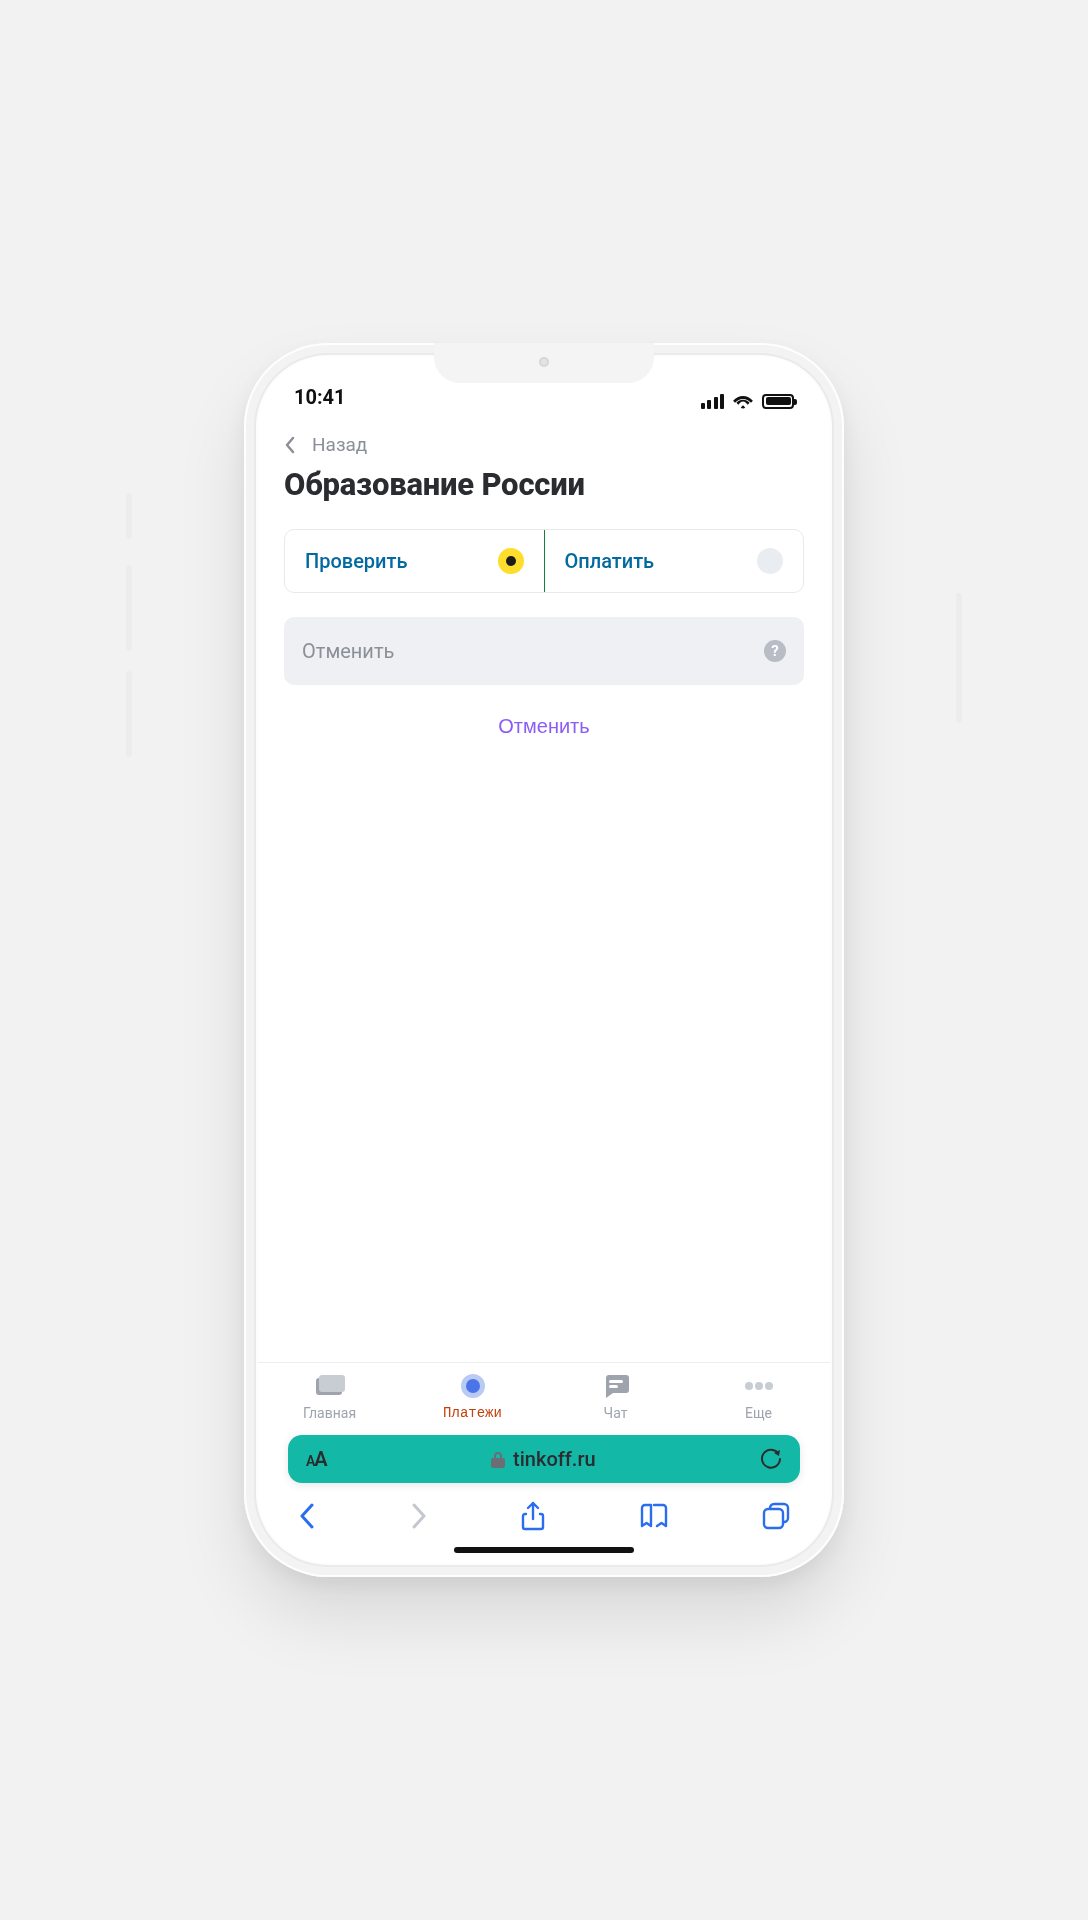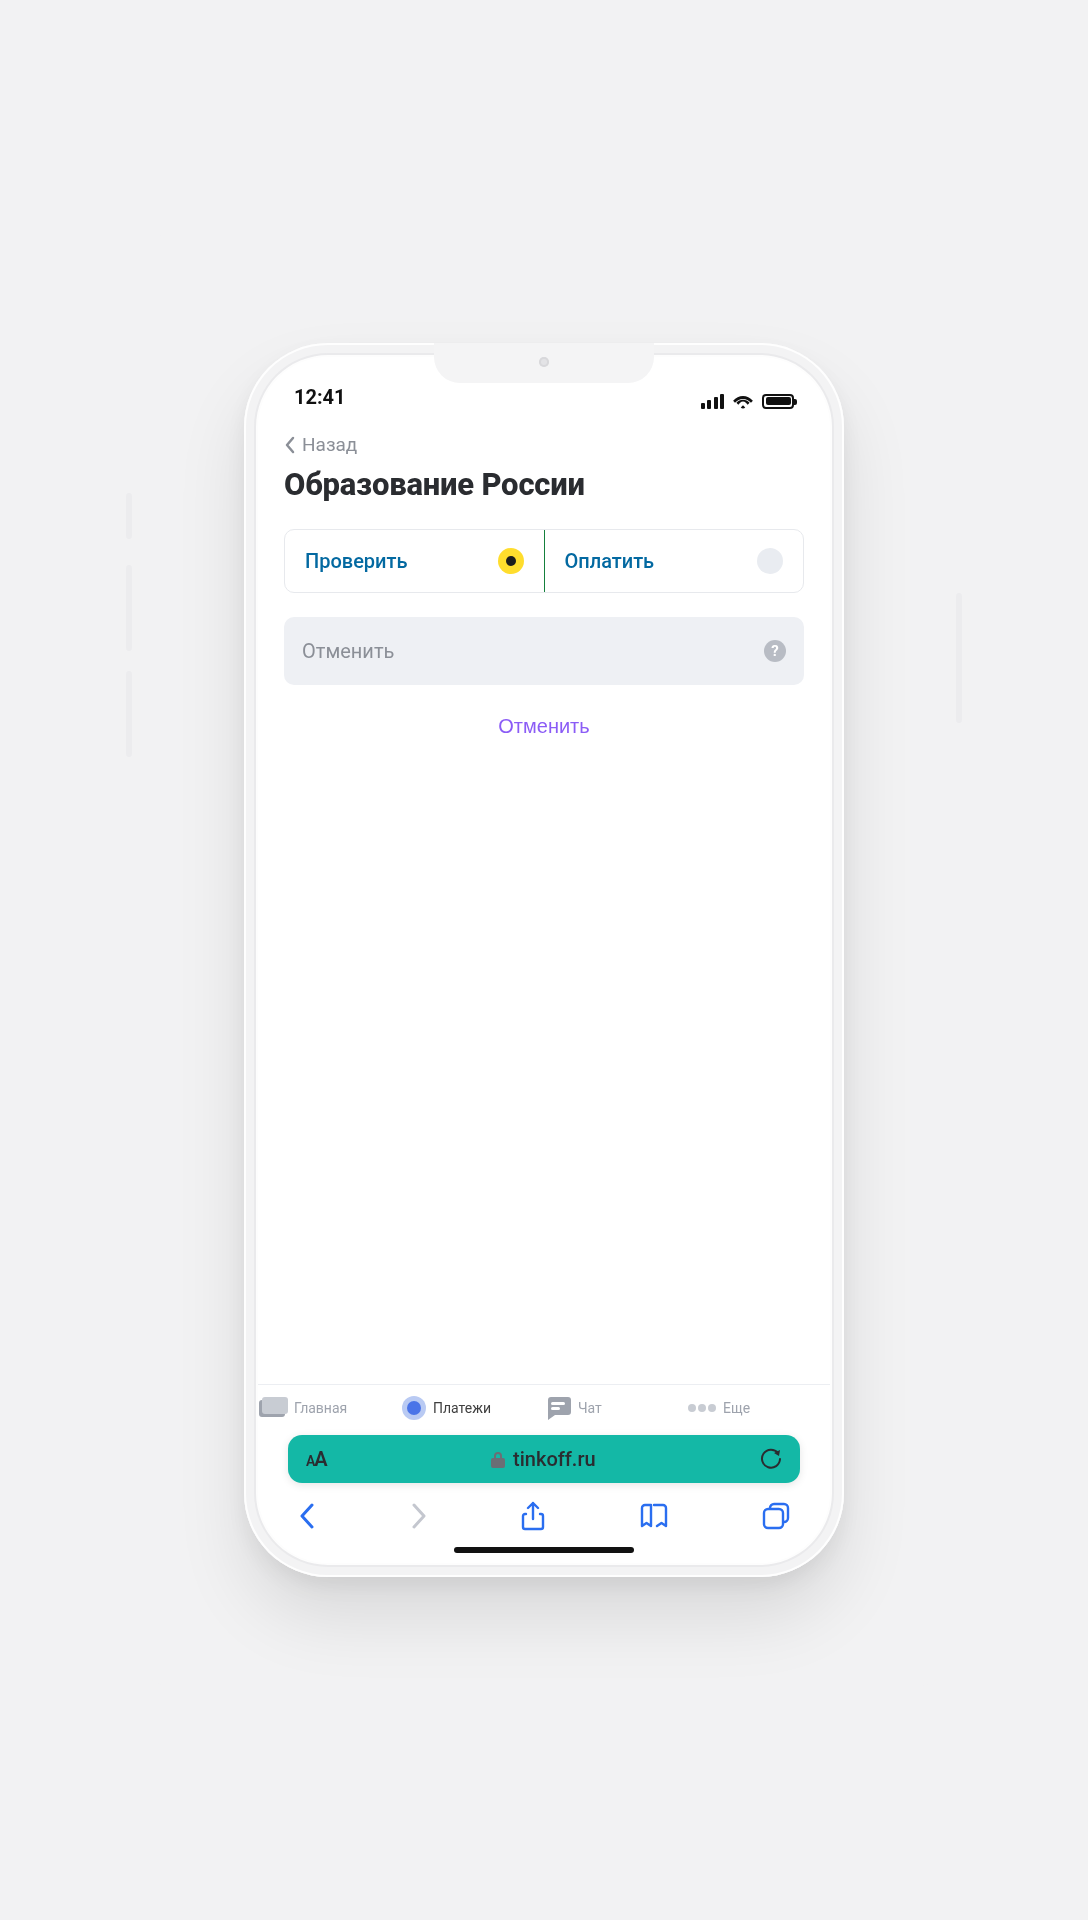--- a/index.html
+++ b/index.html
@@ -91,21 +91,21 @@
   .bars span:nth-child(2){height:9px}
   .bars span:nth-child(3){height:12px}
   .bars span:nth-child(4){height:15px}
   .wifi svg{ display:block; }
   .batt { width:32px; height:15px; border:2px solid #111; border-radius:4px; position:relative; }
   .batt::after{ content:""; position:absolute; right:-5px; top:3.5px; width:3px; height:6px; background:#111; border-radius:0 2px 2px 0;}
   .batt::before{ content:""; position:absolute; inset:1.5px; background:#111; border-radius:2px;}
 
   
   .app-header { padding: 18px 26px 8px 26px; }
-  .back-row { display:flex; align-items:center; gap:6px; color:#8b8f97; font-size:19px; margin-bottom:10px; }
+  .back-row { display:flex; align-items:center; gap:16px; color:#8b8f97; font-size:19px; margin-bottom:10px; }
   .back-row svg { display:block; }
   .page-title { font-size:31px; font-weight:800; color:#2a2c30; letter-spacing:-0.2px; }
 
   .content { padding: 18px 26px 0 26px; flex:1; overflow:hidden; }
 
   
   .seg {
     border:1px solid #e7e9ed;
     border-radius:10px;
     display:flex;
@@ -186,27 +186,28 @@
 
   
   .app-tabbar{
     border-top:1px solid #eceef2;
     display:flex;
     padding:10px 0 4px 0;
   }
   .tab{
     flex:1;
     display:flex;
+    flex-direction:column;
     align-items:center;
     gap:6px;
     font-size:14px;
     color:#9ea3ad;
     cursor:pointer;
   }
-  .tab.active{ color:#404040; }
+  .tab.active{ color:#c2410c;font-family:Liberation Mono, monospace; }
   .tab .ico{ height:26px; display:flex; align-items:center; justify-content:center; }
 
   
   .safari-url{
     margin:10px 30px 0 30px;
     background:#14b8a6;
     height:48px;
     border-radius:14px;
     box-shadow:0 2px 8px rgba(0,0,0,0.10);
     display:flex;
@@ -245,21 +246,21 @@
   <div class="side-btn left1"></div>
   <div class="side-btn left2"></div>
   <div class="side-btn left3"></div>
   <div class="side-btn right1"></div>
 
   <div class="phone">
     <div class="notch"></div>
     <div class="screen">
 
       <div class="statusbar">
-        <div>12:41</div>
+        <div>10:41</div>
         <div class="status-icons">
           <div class="bars">
               <span></span>
               <span></span>
               <span></span>
               <span></span>
             </div>
           <div class="wifi">
             <svg width="22" height="16" viewBox="0 0 24 18">
                 <path fill="#111" d="M12 17.5c1 0 1.9-.4 2.5-1.1l-2.5-2.7-2.5 2.7c.6.7 1.5 1.1 2.5 1.1Zm-5.3-4.3 2.1-2.3c.9-.8 2-1.2 3.2-1.2s2.3.4 3.2 1.2l2.1 2.3 2.1-2.3C17.6 8.9 14.9 7.7 12 7.7S6.4 8.9 4.6 10.9l2.1 2.3ZM.9 8.8l2.1 2.3C5.4 8.3 8.6 6.7 12 6.7s6.6 1.6 9 4.4l2.1-2.3C20.1 5.2 16.2 3.3 12 3.3S3.9 5.2.9 8.8Z"></path>

